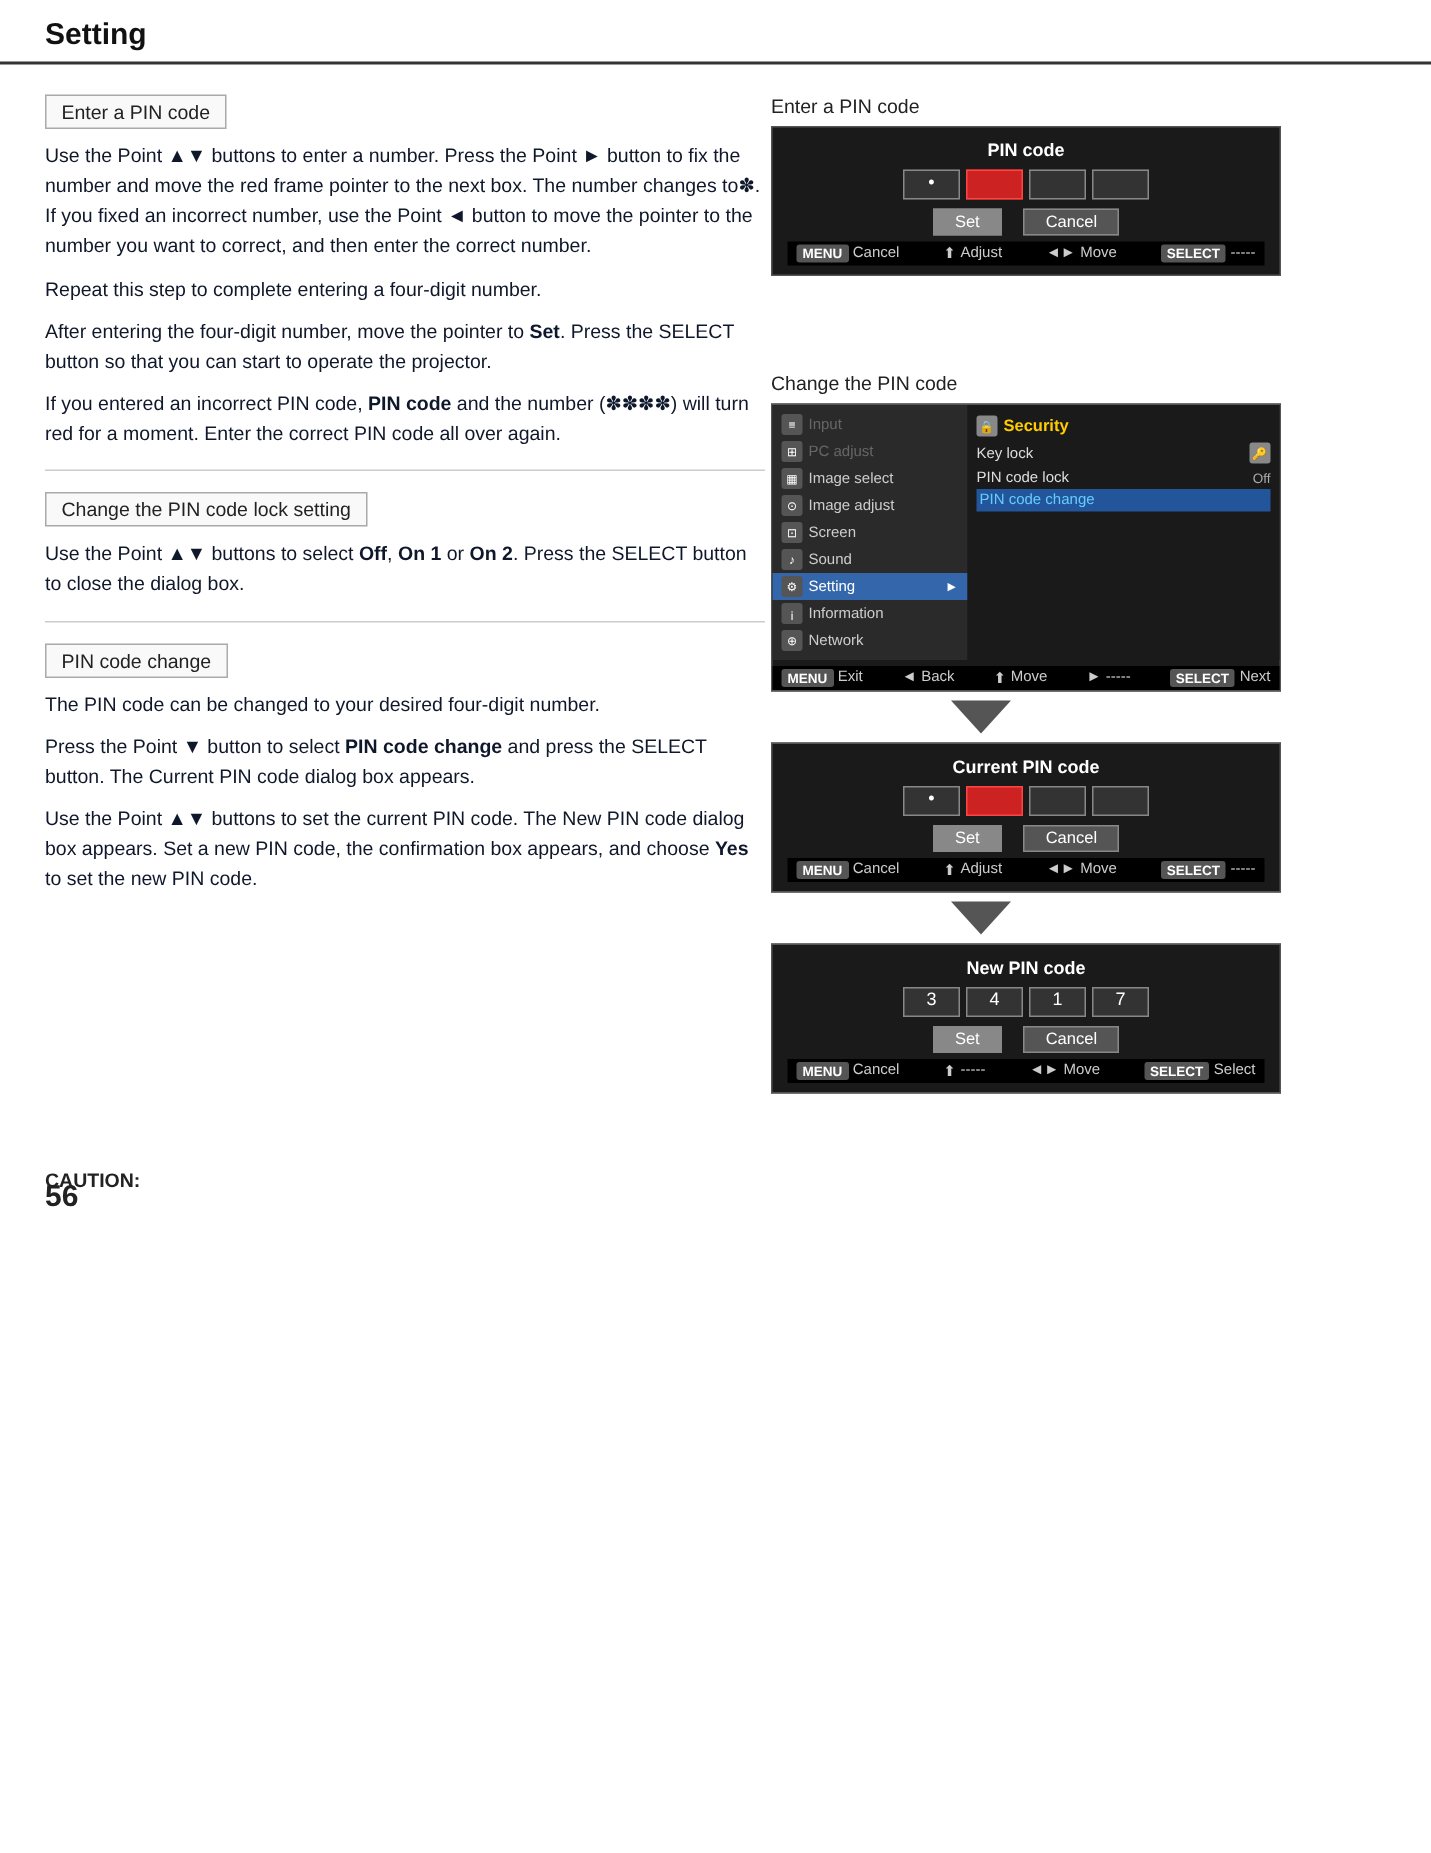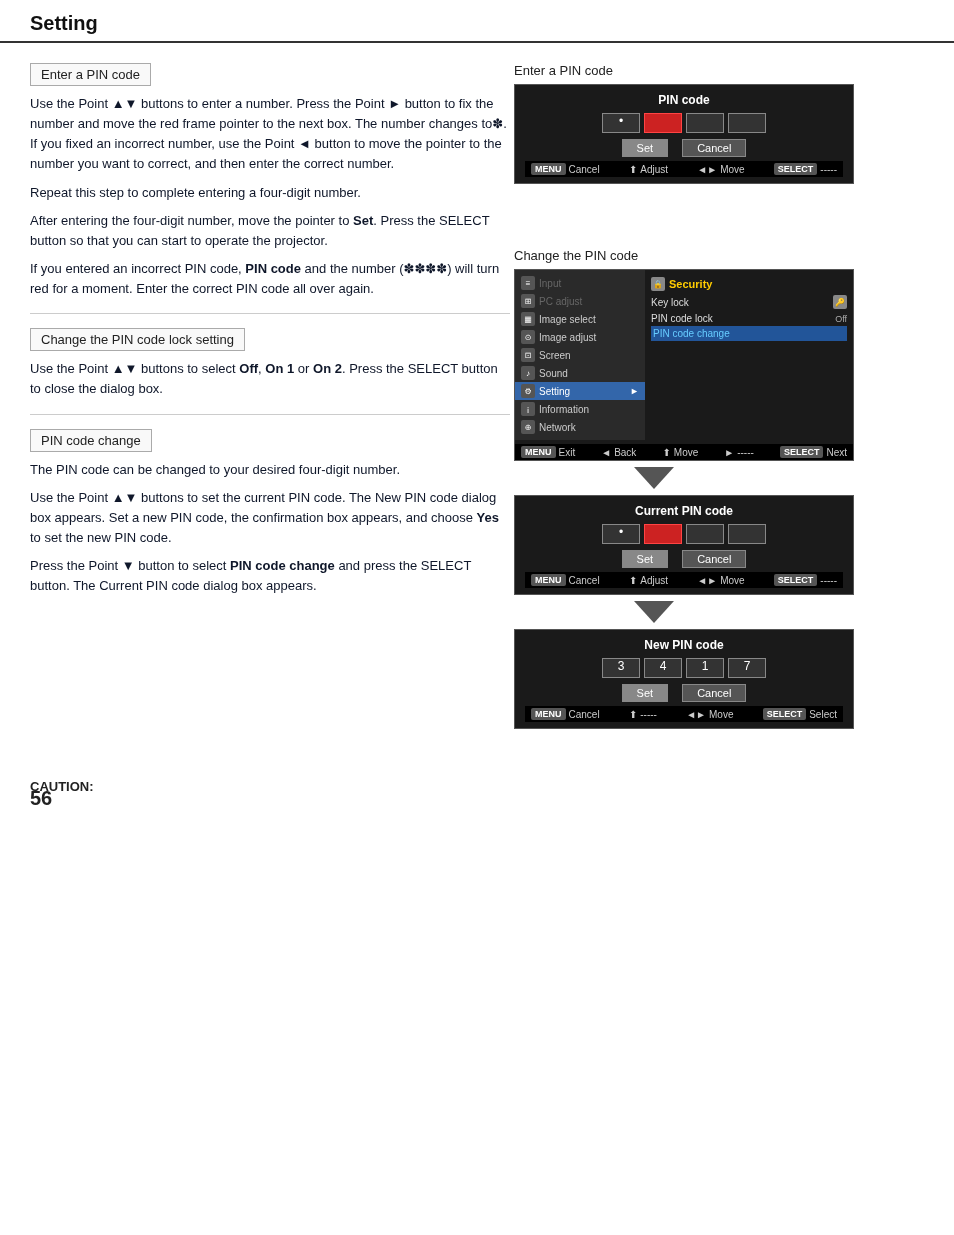--- a/index.html
+++ b/index.html
@@ -150,21 +150,20 @@
       background: #000;
       display: flex;
       justify-content: space-between;
       padding: 2px 6px;
       font-size: 10px;
       color: #ccc;
       margin-top: 4px;
     }
     .pin-statusbar .item {
       display: flex;
-      align-items: center;
       gap: 3px;
     }
     .btn-icon {
       background: #555;
       color: #fff;
       font-size: 9px;
       padding: 1px 4px;
       border-radius: 2px;
       font-weight: bold;
     }
@@ -298,22 +297,22 @@
     <div class="section-text">
       <p>Use the Point ▲▼ buttons to select <strong>Off</strong>, <strong>On 1</strong> or <strong>On 2</strong>. Press the SELECT button to close the dialog box.</p>
     </div>
 
     <hr class="divider">
 
     
     <div class="section-box">PIN code change</div>
     <div class="section-text">
       <p>The PIN code can be changed to your desired four-digit number.</p>
+      <p>Press the Point ▼ button to select <strong>PIN code change</strong> and press the SELECT button. The Current PIN code dialog box appears.</p>
       <p>Use the Point ▲▼ buttons to set the current PIN code. The New PIN code dialog box appears. Set a new PIN code, the confirmation box appears, and choose <strong>Yes</strong> to set the new PIN code.</p>
-      <p>Press the Point ▼ button to select <strong>PIN code change</strong> and press the SELECT button. The Current PIN code dialog box appears.</p>
     </div>
 
   </div>
 
   <div class="right-col">
 
     <div class="rc-label">Enter a PIN code</div>
 
     <div class="pin-dialog">
       <div class="pin-dialog-title">PIN code</div>

